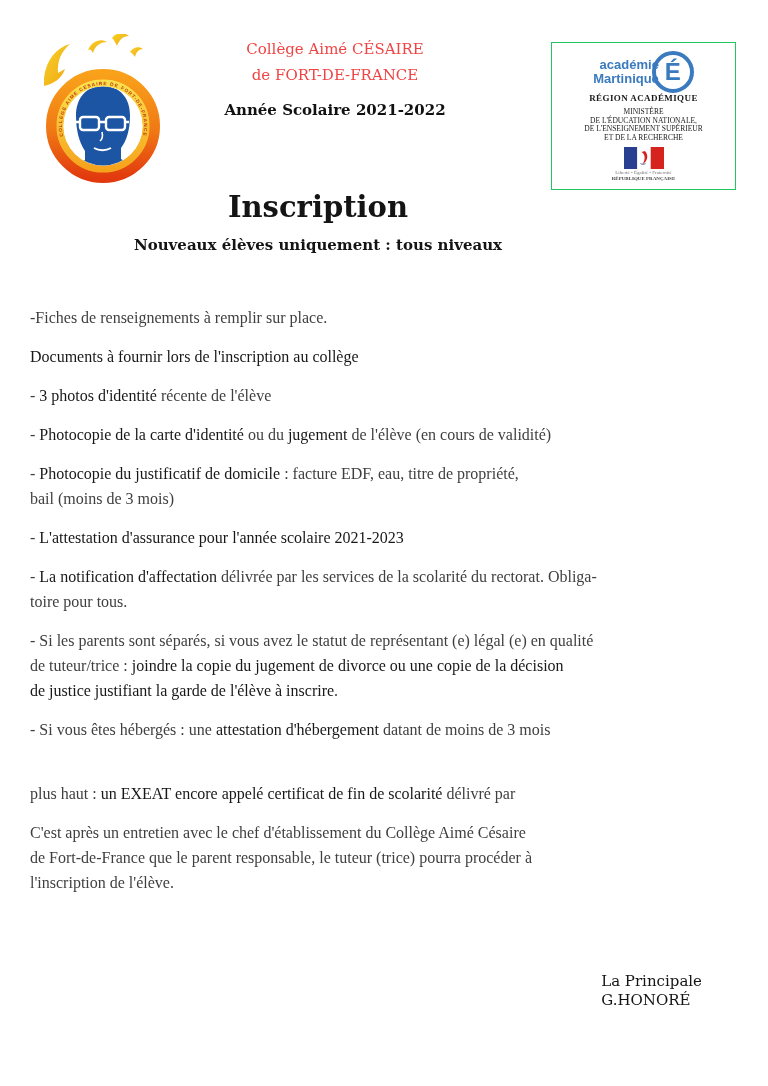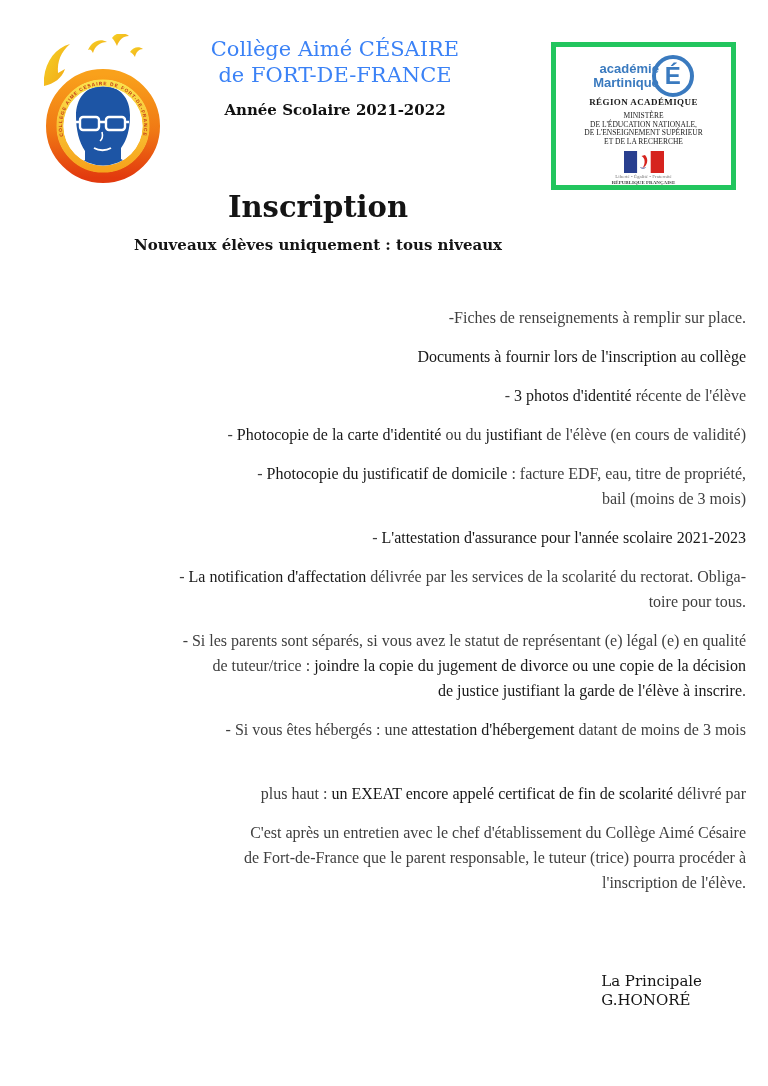--- a/index.html
+++ b/index.html
@@ -7,30 +7,30 @@
   .page {
     position:relative; width:768px; height:1086px; background:#fff;
     font-family:"Liberation Serif", serif; color:#3f3f3f; overflow:hidden;
     margin:0 auto;
   }
   
   .header { position:absolute; top:0; left:0; width:768px; height:195px; }
   .school-logo { position:absolute; left:36px; top:34px; width:134px; height:154px; }
   .header-center { position:absolute; left:168px; top:36px; width:334px; text-align:center; }
   .school-name {
-    font-family:"DejaVu Serif", serif; font-size:21px; line-height:26px;
-    color:#3b82f6; font-weight:normal;
+    font-family:"DejaVu Serif", serif; font-size:15px; line-height:26px;
+    color:#ef4444; font-weight:normal;
   }
   .school-year {
     margin-top:13px; font-family:"DejaVu Serif", serif; font-weight:bold;
     font-size:15px; color:#111;
   }
   .academy-box {
     position:absolute; left:551px; top:42px; width:185px; height:148px;
-    border:5px solid #22c55e; background:#fff; text-align:center;
+    border:1px solid #22c55e; background:#fff; text-align:center;
   }
   .acad-row { display:flex; justify-content:center; align-items:center; margin-top:8px; }
   .acad-name {
     position:relative; z-index:2; text-align:right;
     font-family:"Liberation Sans", sans-serif; font-weight:bold;
     color:#3A7ABF; font-size:13px; line-height:14px; margin-right:-7px;
   }
   .acad-disc {
     position:relative; z-index:1; width:42px; height:42px; border-radius:50%;
     border:4px solid #3A7ABF; background:#fff; color:#3A7ABF;
@@ -53,21 +53,21 @@
   }
   .page-subtitle {
     margin-top:12px; font-family:"DejaVu Serif", serif; font-weight:bold;
     font-size:15px; color:#141414;
   }
   
   .doc-body {
     position:absolute; top:305px; left:30px; width:716px;
     font-size:16px; line-height:25px; color:#3f3f3f;
   }
-  .para { margin:0 0 14px 0;text-align:right; }
+  .para { margin:0 0 14px 0; }
   .para .bold { font-weight:normal; color:#181818; }
   
   .signature {
     position:absolute; top:972px; right:66px; text-align:left;
     font-family:"DejaVu Serif", serif; font-weight:normal; font-size:15px;
     line-height:19px; color:#141414;
   }
 </style>
 </head>
 <body>
@@ -167,21 +167,21 @@
 
   <div class="title-block">
     <div class="page-title">Inscription</div>
     <div class="page-subtitle">Nouveaux élèves uniquement : tous niveaux</div>
   </div>
 
   <div class="doc-body">
       <p class="para"><span>-Fiches de renseignements à remplir sur place.</span></p>
       <p class="para"><span class="bold">Documents à fournir lors de l'inscription au collège</span></p>
       <p class="para"><span>- </span><span class="bold">3 photos d'identité</span><span> récente de l'élève</span></p>
-      <p class="para"><span>- </span><span class="bold">Photocopie de la carte d'identité</span><span> ou du </span><span class="bold">justifiant</span><span> de l'élève (en cours de validité)</span></p>
+      <p class="para"><span>- </span><span class="bold">Photocopie de la carte d'identité</span><span> ou du </span><span class="bold">jugement</span><span> de l'élève (en cours de validité)</span></p>
       <p class="para"><span>- </span><span class="bold">Photocopie du justificatif de domicile</span><span> : facture EDF, eau, titre de propriété,</span><br><span>bail (moins de 3 mois)</span></p>
       <p class="para"><span>- </span><span class="bold">L'attestation d'assurance pour l'année scolaire 2021-2023</span></p>
       <p class="para"><span>- </span><span class="bold">La notification d'affectation</span><span> délivrée par les services de la scolarité du rectorat. Obliga-</span><br><span>toire pour tous.</span></p>
       <p class="para"><span>- Si les parents sont séparés, si vous avez le statut de représentant (e) légal (e) en qualité</span><br><span>de tuteur/trice : </span><span class="bold">joindre la copie du jugement de divorce ou une copie de la décision</span><br><span class="bold">de justice justifiant la garde de l'élève à inscrire</span><span>.</span></p>
       <p class="para"><span>- Si vous êtes hébergés : une </span><span class="bold">attestation d'hébergement</span><span> datant de moins de 3 mois</span></p>
       <p class="para"><br><span>plus haut : </span><span class="bold">un EXEAT encore appelé certificat de fin de scolarité</span><span> délivré par</span><br></p>
       <p class="para"><span>C'est après un entretien avec le chef d'établissement du Collège Aimé Césaire</span><br><span>de Fort-de-France que le parent responsable, le tuteur (trice) pourra procéder à</span><br><span>l'inscription de l'élève.</span></p>
     </div>
 
   <div class="signature">

